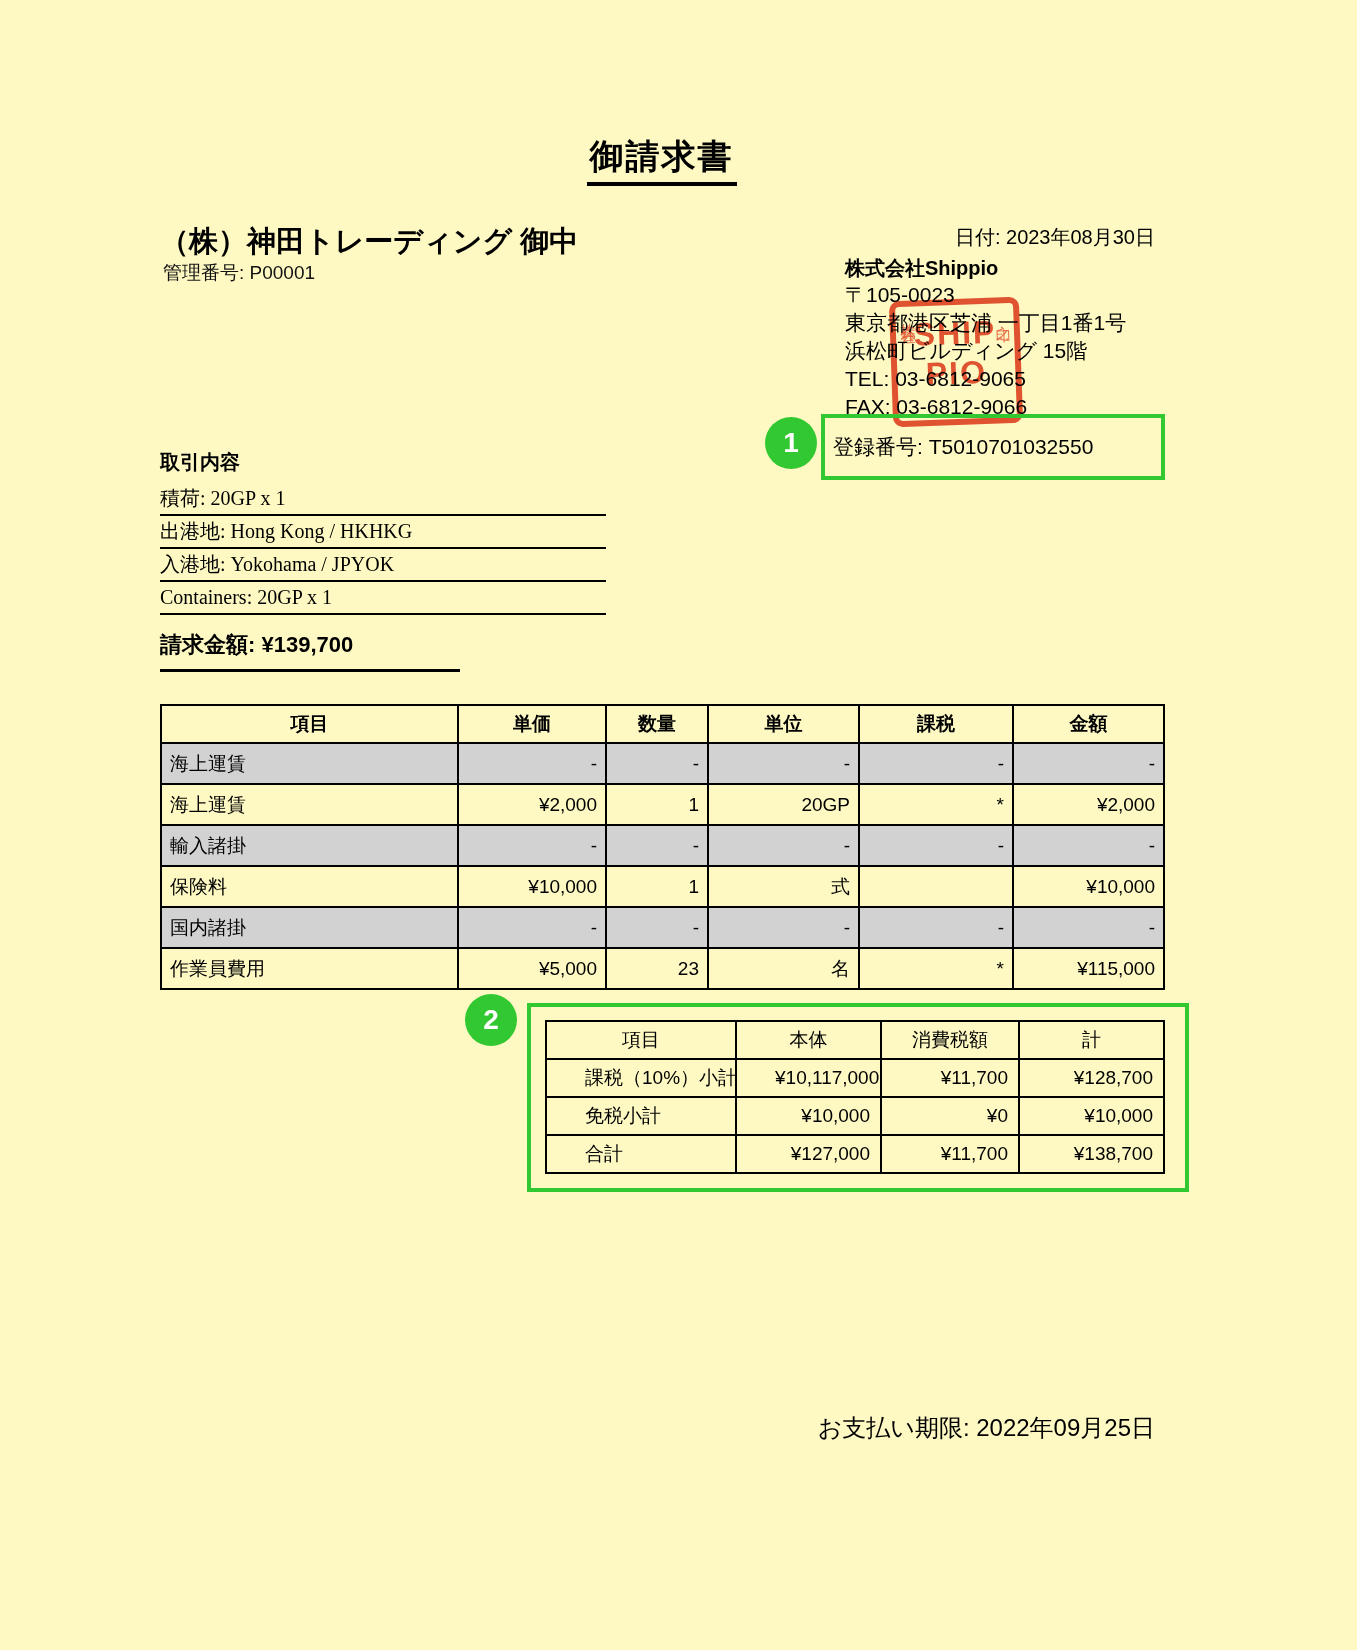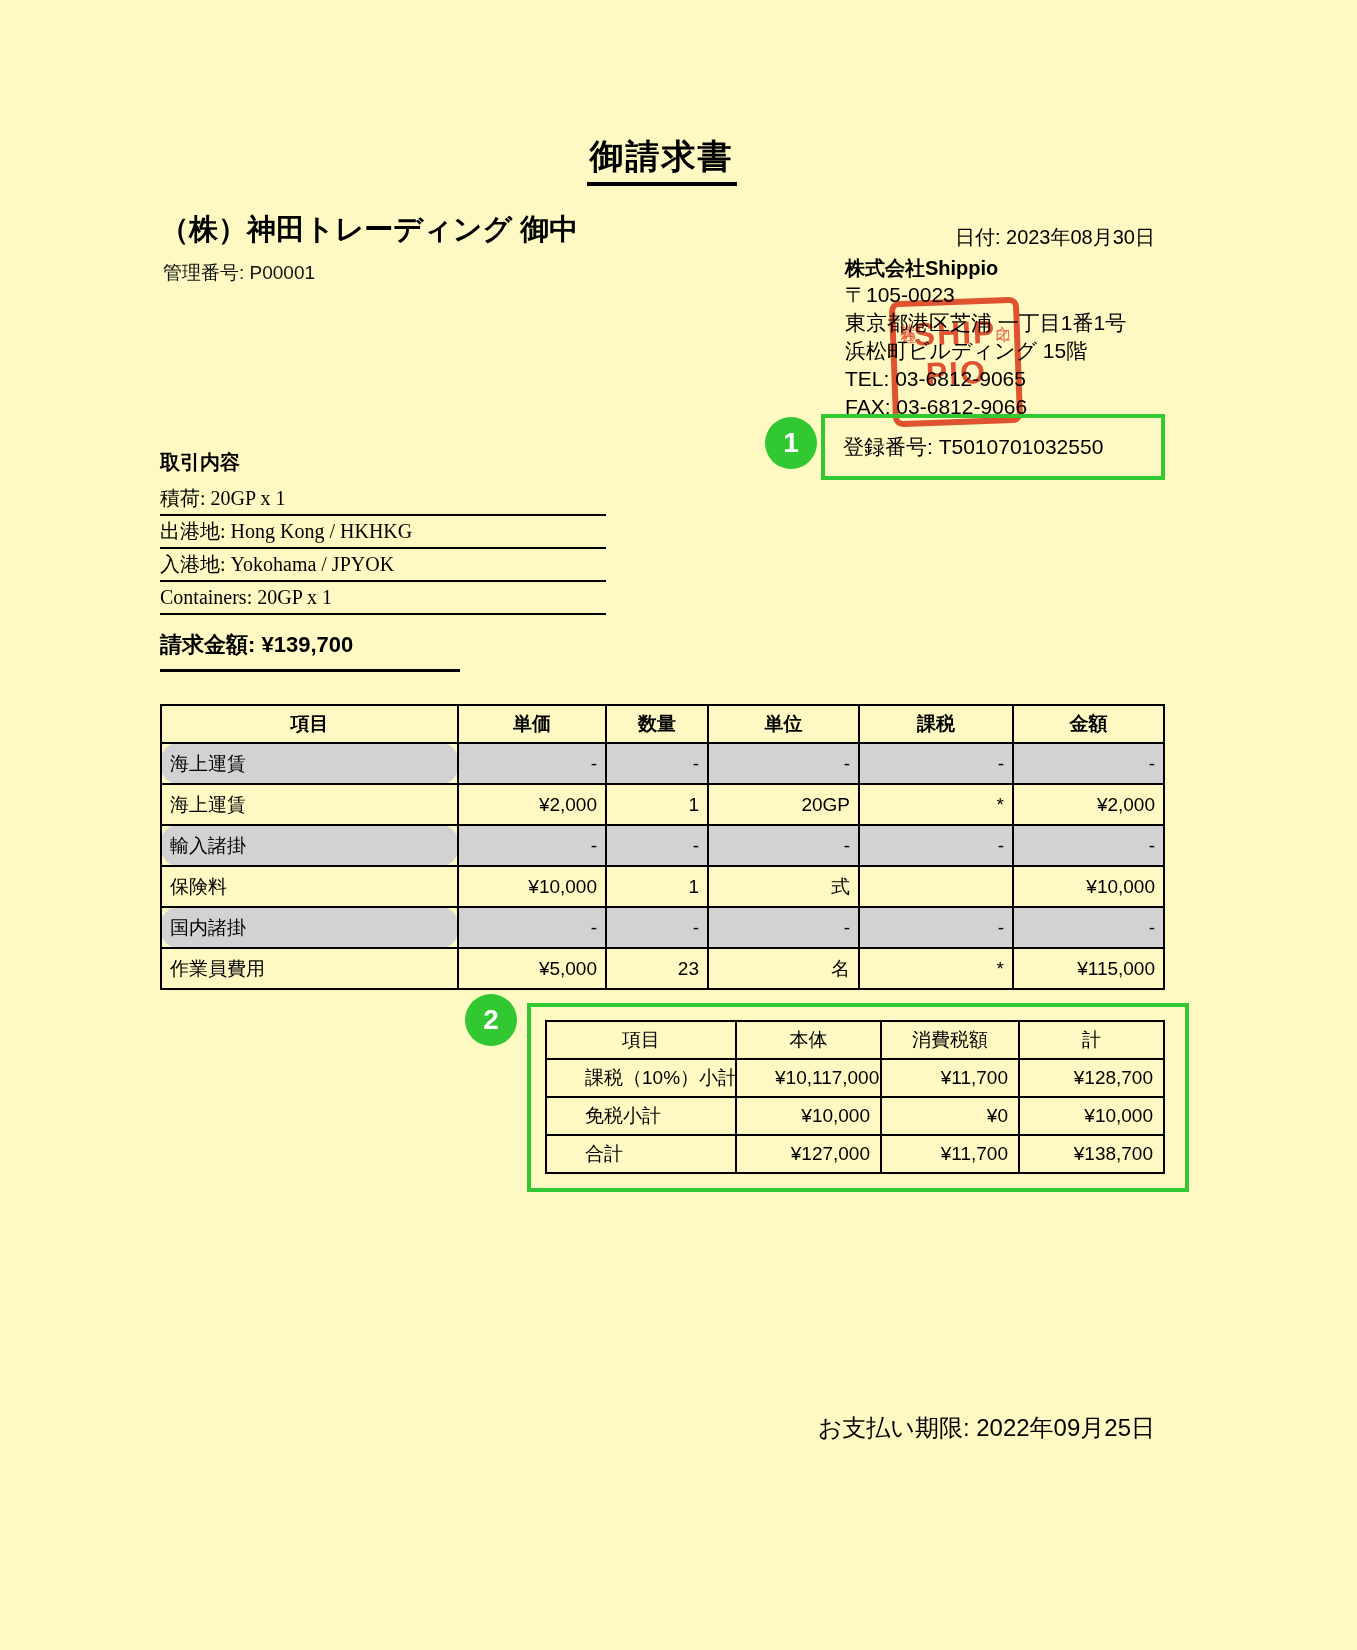--- a/index.html
+++ b/index.html
@@ -15,21 +15,21 @@
 
   
   .title-wrap{top:134px;left:160px;width:1003px;text-align:center;}
   .title{
     display:inline-block;
     font-size:34px;font-weight:bold;letter-spacing:2px;
     border-bottom:4px solid #000;padding:0 3px 2px 3px;
   }
 
   
-  .recipient{top:210px;left:160px;font-size:29px;font-weight:bold;}
+  .recipient{top:222px;left:160px;font-size:29px;font-weight:bold;}
   .doc-date{top:224px;right:202px;font-size:20px;}
   .mgmt-no{top:260px;left:163px;font-size:19px;color:#111;}
 
   
   .sender{top:255px;left:845px;font-size:21px;line-height:28px;}
   .sender .sender-name{font-size:20px;font-weight:bold;line-height:26px;}
 
   
   .stamp{
     top:299px;left:891px;width:118px;height:114px;
@@ -52,21 +52,21 @@
   .stamp .stamp-side-right{
     position:absolute;right:2px;top:10px;
     writing-mode:vertical-rl;font-size:15px;letter-spacing:2px;opacity:.8;
   }
 
   
   .green-box{border:4px solid var(--green);background:transparent;z-index:6;}
   .green-box1{top:414px;left:821px;width:336px;height:58px;}
   .green-box2{top:1003px;left:527px;width:654px;height:181px;}
   .reg-no{
-    position:absolute;left:18px;top:50%;transform:translateY(-50%);
+    position:absolute;left:8px;top:50%;transform:translateY(-50%);
     font-size:21px;white-space:nowrap;
   }
   .badge{
     width:52px;height:52px;border-radius:50%;
     background:var(--green);color:#fff;
     font-size:28px;font-weight:bold;
     display:flex;align-items:center;justify-content:center;
     z-index:7;
   }
   .badge1{top:417px;left:765px;}
@@ -88,21 +88,21 @@
   }
 
   
   .items-table{top:704px;left:160px;width:1003px;border-collapse:collapse;table-layout:fixed;}
   .items-table th,.items-table td{
     border:2px solid #000;font-size:19px;
     padding:5px 8px;overflow:hidden;white-space:nowrap;
   }
   .items-table th{font-weight:bold;text-align:center;height:24px;}
   .items-table td{height:29px;text-align:right;}
-  .items-table td.col-name{text-align:left;border-radius:17px;}
+  .items-table td.col-name{text-align:left;}
   .items-table tr.shaded td{background:#d2d2d2;}
 
   
   .tax-table{top:1020px;left:545px;width:618px;border-collapse:collapse;table-layout:fixed;}
   .tax-table th,.tax-table td{
     border:2px solid #000;font-size:19px;font-weight:normal;
     padding:5px 10px;white-space:nowrap;
   }
   .tax-table th{text-align:center;height:26px;}
   .tax-table td{height:26px;text-align:right;padding-left:38px;}

